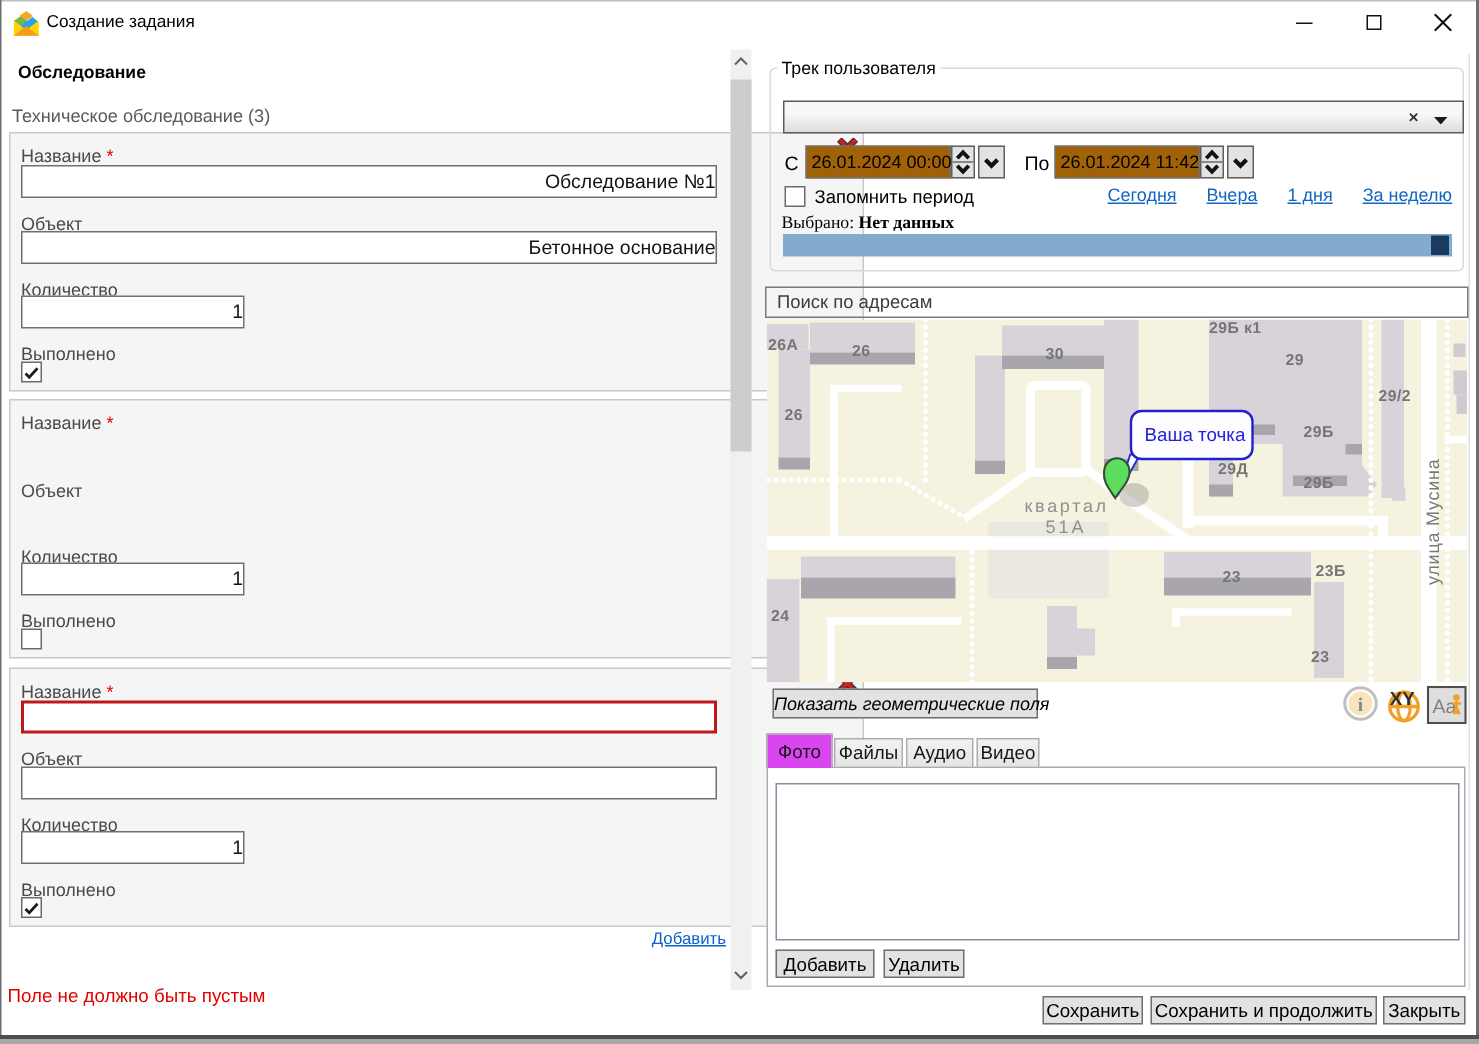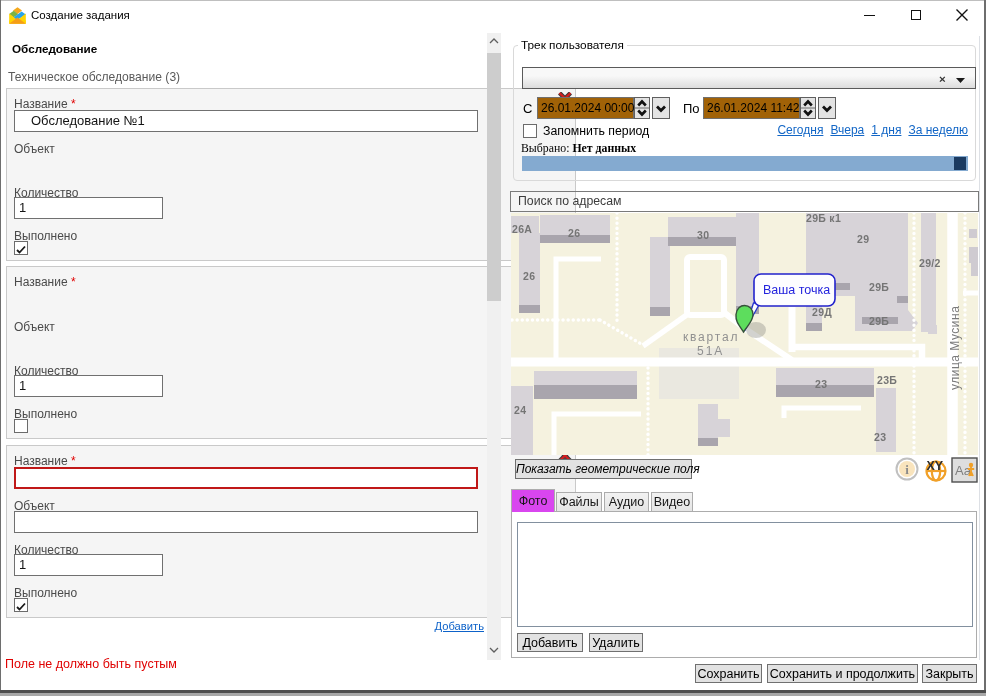--- a/index.html
+++ b/index.html
@@ -11,21 +11,21 @@
 #winR { left:984px; top:0; width:2px; height:691px; background:#6e6e6e; }
 #winT { left:0; top:0; width:986px; height:1px; background:#bfbfbf; }
 #winB1 { left:0; top:690px; width:986px; height:3px; background:#4f4f4f; }
 #winB2 { left:0; top:693px; width:986px; height:3px; background:#a8a8a8; }
 
 #title { left:31px; top:9px; font-size:11.5px; color:#000; }
 #btnMin { left:864px; top:15px; width:11px; height:1.4px; background:#111; }
 
 .h1 { left:12px; top:42px; font-size:11.7px; font-weight:bold; color:#000; }
 .h2 { left:8px; top:70px; font-size:12.1px; color:#5a5a5a; }
-.card { position:absolute; left:6px; width:570px; height:173px; background:#f5f5f5; border:1px solid #c9c9c9; }
+.card { position:absolute; left:6px; width:570px; height:173px; background:#f5f5f5; border:1px solid #c9c9c9;text-align:right; }
 .lbl { position:absolute; left:7px; font-size:12px; color:#4a4a4a; white-space:nowrap; }
 .req { color:#e00000; }
 .inp { position:absolute; left:7px; height:22px; background:#fff; border:1px solid #707070; font-size:13px; color:#141414; line-height:20px; padding-left:4px; white-space:nowrap; }
 .full { width:464px;padding-left:16px; }
 .qty { width:149px; }
 .chk { position:absolute; left:7px; width:14px; height:14px; background:#fff; border:1px solid #6b6b6b; }
 .delx { position:absolute; right:3px; top:3px; width:14px; height:13px; }
 #addlink { right:502px; top:620px; font-size:11.2px; color:#0d62c9; text-decoration:underline; }
 #errtxt { left:5px; top:657px; font-size:12.5px; color:#e00202; }
 
@@ -34,21 +34,21 @@
 
 #grpbox { left:513px; top:45px; width:463px; height:136px; border:1px solid #d9d9d9; border-radius:4px; }
 #grplbl { left:518px; top:38px; font-size:11.8px; color:#000; background:#fff; padding:0 3px; }
 #combo { left:522px; top:67px; width:454px; height:22px; border:1px solid #5a5a5a; background:linear-gradient(#f8f8f8 40%,#dcdcdc); }
 .dtfield { position:absolute; top:97px; width:97px; height:22px; background:#a16207; border:1px solid #707070; font-size:12px; color:#000; line-height:20px; padding-left:3px; white-space:nowrap; }
 .spinbox { position:absolute; top:97px; width:16px; height:22px; background:#e3e3e3; border:1px solid #5f5f5f; }
 .dropbtn { position:absolute; top:97px; width:18px; height:22px; background:#e3e3e3; border:1px solid #5f5f5f; }
 .rlbl { position:absolute; font-size:13px; color:#000; }
 #chkPeriod { left:523px; top:124px; width:14px; height:14px; background:#fff; border:1px solid #6b6b6b; }
 #links { left:512px; top:123px; width:456px; text-align:right; font-size:12px; white-space:nowrap; }
-#links a { color:#1266c6; text-decoration:underline; margin-left:7px; }
+#links a { color:#1266c6; text-decoration:underline; margin-left:20px; }
 #selrow { left:521px; top:141px; font-size:11.8px; color:#000;font-family:Liberation Serif, serif; }
 #pbar { left:522px; top:156px; width:446px; height:15px; background:#84aad0; }
 #pblock { left:954px; top:157px; width:12px; height:13px; background:#1b3a60; }
 #search { left:510px; top:191px; width:469px; height:21px; border:1px solid #7a7a7a; font-size:12.3px; color:#3c3c3c; line-height:19px; padding-left:7px; }
 #mapwrap { left:511px; top:213px; width:467px; height:242px; overflow:hidden; }
 #geobtn { left:515px; top:459px; width:177px; height:20px; background:#e2e2e2; border:1px solid #707070; font-size:12px; color:#000; text-align:center; line-height:19px; white-space:nowrap;font-style:italic; }
 
 .tab { position:absolute; font-size:12.5px; color:#161616; text-align:center; border:1px solid #acacac; white-space:nowrap; }
 #tab0 { left:511px; top:489px; width:44px; height:23px; background:#d946ef; border-bottom:none; line-height:22px; z-index:3; }
 .tabi { top:492px; height:21px; background:linear-gradient(#f2f2f2,#e4e4e4); line-height:18px; z-index:1; }
@@ -85,20 +85,21 @@
 <div class="abs h2">Техническое обследование (3)</div>
 
 <div class="card" style="top:88px">
   <div class="lbl" style="top:8px">Название <span class="req">*</span></div>
   <svg class="delx" viewBox="0 0 14 13">
       <path d="M1.5,1 L12.5,12 M12.5,1 L1.5,12" stroke="#3a3a3a" stroke-width="4.4"></path>
       <path d="M1.5,1 L12.5,12 M12.5,1 L1.5,12" stroke="#d31f1f" stroke-width="2.4"></path>
     </svg>
   <div class="inp full" style="top:21px">Обследование №1</div>
   <div class="lbl" style="top:53px">Объект</div>
+  <div class="inp full" style="top:65px">Бетонное основание</div>
   <div class="lbl" style="top:97px">Количество</div>
   <div class="inp qty" style="top:108px">1</div>
   <div class="lbl" style="top:140px">Выполнено</div>
   <div class="chk" style="top:152px"><svg width="12" height="12" viewBox="0 0 12 12">
         <path d="M2,6 L4.5,8.5 L10,2.5" fill="none" stroke="#1a1a1a" stroke-width="1.8"></path>
       </svg></div>
 </div>
 
 <div class="card" style="top:266px">
   <div class="lbl" style="top:8px">Название <span class="req">*</span></div>

